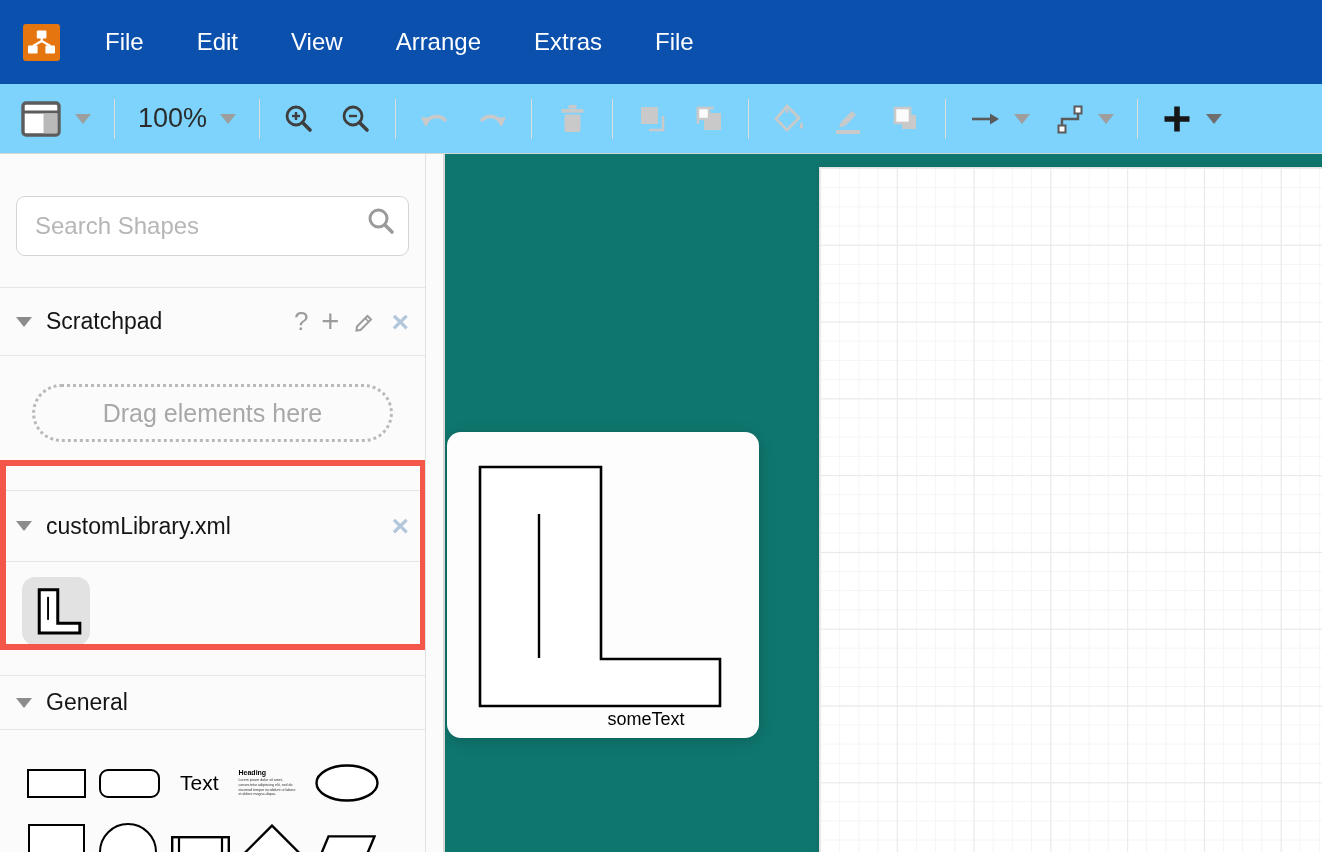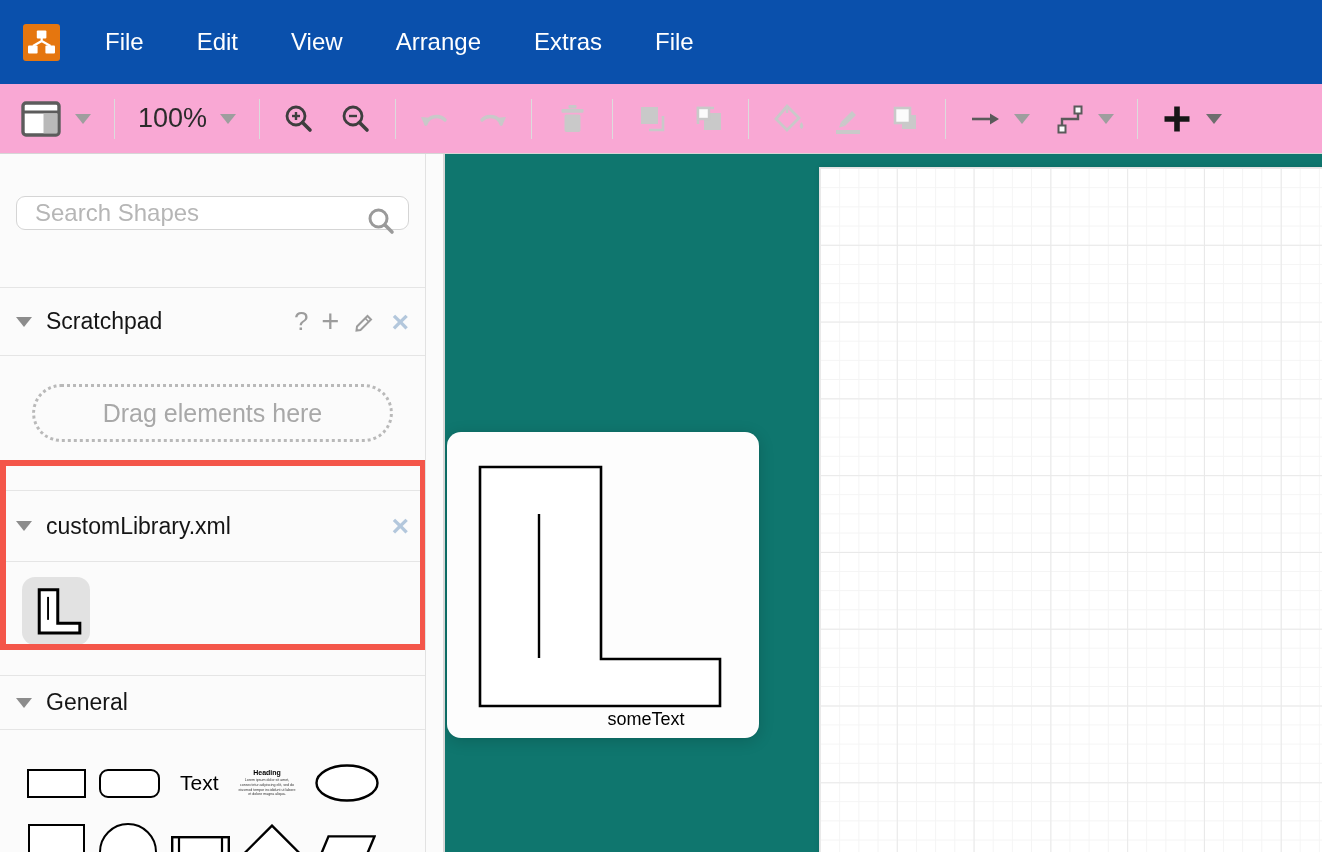--- a/index.html
+++ b/index.html
@@ -6,39 +6,39 @@
   html,body { width:1322px; height:852px; overflow:hidden; }
   body { font-family:"Liberation Sans", sans-serif; background:#fff; position:relative; }
 
   
   .menubar { height:84px; background:#0a50ac; display:flex; align-items:center; }
   .logo { width:37px; height:37px; margin-left:23px; flex:0 0 auto; }
   .menu-item { color:#ffffff; font-size:24px; margin-left:53px; cursor:default; }
   .menu-item:first-of-type { margin-left:45px; }
 
   
-  .toolbar { height:70px; background:#f9a8d4; border-bottom:1px solid #d6d6d6;
+  .toolbar { height:70px; background:#7dd3fc; border-bottom:1px solid #d6d6d6;
              display:flex; align-items:center; padding-left:20px; }
   .tbtn { display:flex; align-items:center; }
   .caret { width:0; height:0; border-left:8px solid transparent; border-right:8px solid transparent;
            border-top:10px solid #9e9e9e; margin-left:13px; }
   .caret.dark { border-top-color:#6e6e6e; }
   .tsep { width:1px; height:40px; background:#dcdcdc; margin:0 23px; flex:0 0 auto; }
   .zoomlabel { font-size:27px; color:#2b2b2b; }
   .tgap { width:25px; flex:0 0 auto; }
 
   
   .main { display:flex; height:698px; }
 
   
   .sidebar { width:426px; flex:0 0 426px; background:#fbfbfb; border-right:1px solid #e2e2e2;
              position:relative; overflow:hidden; }
   .sdiv { height:1px; background:#e5e5e5; }
   .search-wrap { margin:42px 16px 41px 16px; position:relative; height:50px; }
-  .search-input { width:100%; height:34px; border:1px solid #d5d5d5; border-radius:9px;
+  .search-input { width:100%; height:60px; border:1px solid #d5d5d5; border-radius:9px;
                   font-size:24px; padding:0 52px 0 18px; color:#737373; background:#fff; outline:none;
                   font-family:"Liberation Sans", sans-serif; }
   .search-input::placeholder { color:#b6b6b6; }
   .search-ico { position:absolute; right:13px; top:10px; }
 
   .sec-head { display:flex; align-items:center; padding:0 16px; }
   .sec-head.h-scratch { height:67px; }
   .sec-head.h-lib { height:70px; }
   .sec-head.h-gen { height:53px; }
   .tri { width:0; height:0; border-left:8px solid transparent; border-right:8px solid transparent;
@@ -54,21 +54,21 @@
                display:flex; align-items:center; justify-content:center; }
   .drop-zone span { color:#a8a8a8; font-size:25px; }
 
   .lib-body { height:113px; padding:15px 0 0 22px; }
   .thumb { width:68px; height:68px; background:#e2e2e2; border-radius:13px;
            display:flex; align-items:center; justify-content:center; }
 
   .highlight-box { position:absolute; left:0; top:306px; width:426px; height:190px;
                    border:6px solid #f4564a; z-index:6; pointer-events:none; }
 
-  .shape-row { display:flex; align-items:center; margin-left:27px; gap:13px;text-align:center; }
+  .shape-row { display:flex; align-items:center; margin-left:27px; gap:13px; }
   .row1 { margin-top:34px; }
   .row2 { margin-top:21px; gap:14px; margin-left:28px; }
   .shape-rect  { width:59px; height:29px; border:2px solid #000; background:#fff; }
   .shape-rrect { width:61px; height:29px; border:2px solid #000; border-radius:9px; background:#fff; }
   .shape-textlabel { font-size:21px; color:#000; margin:0 7px; }
   .shape-textbox { width:57px; margin-right:6px; }
   .tb-heading { font-size:7px; font-weight:bold; color:#000; }
   .tb-body { font-size:3.6px; line-height:1.35; color:#333; margin-top:2px; }
   .shape-square { width:57px; height:57px; border:2px solid #000; background:#fff; }
   .shape-circle { width:58px; height:58px; border:2px solid #000; border-radius:50%; background:#fff; }

